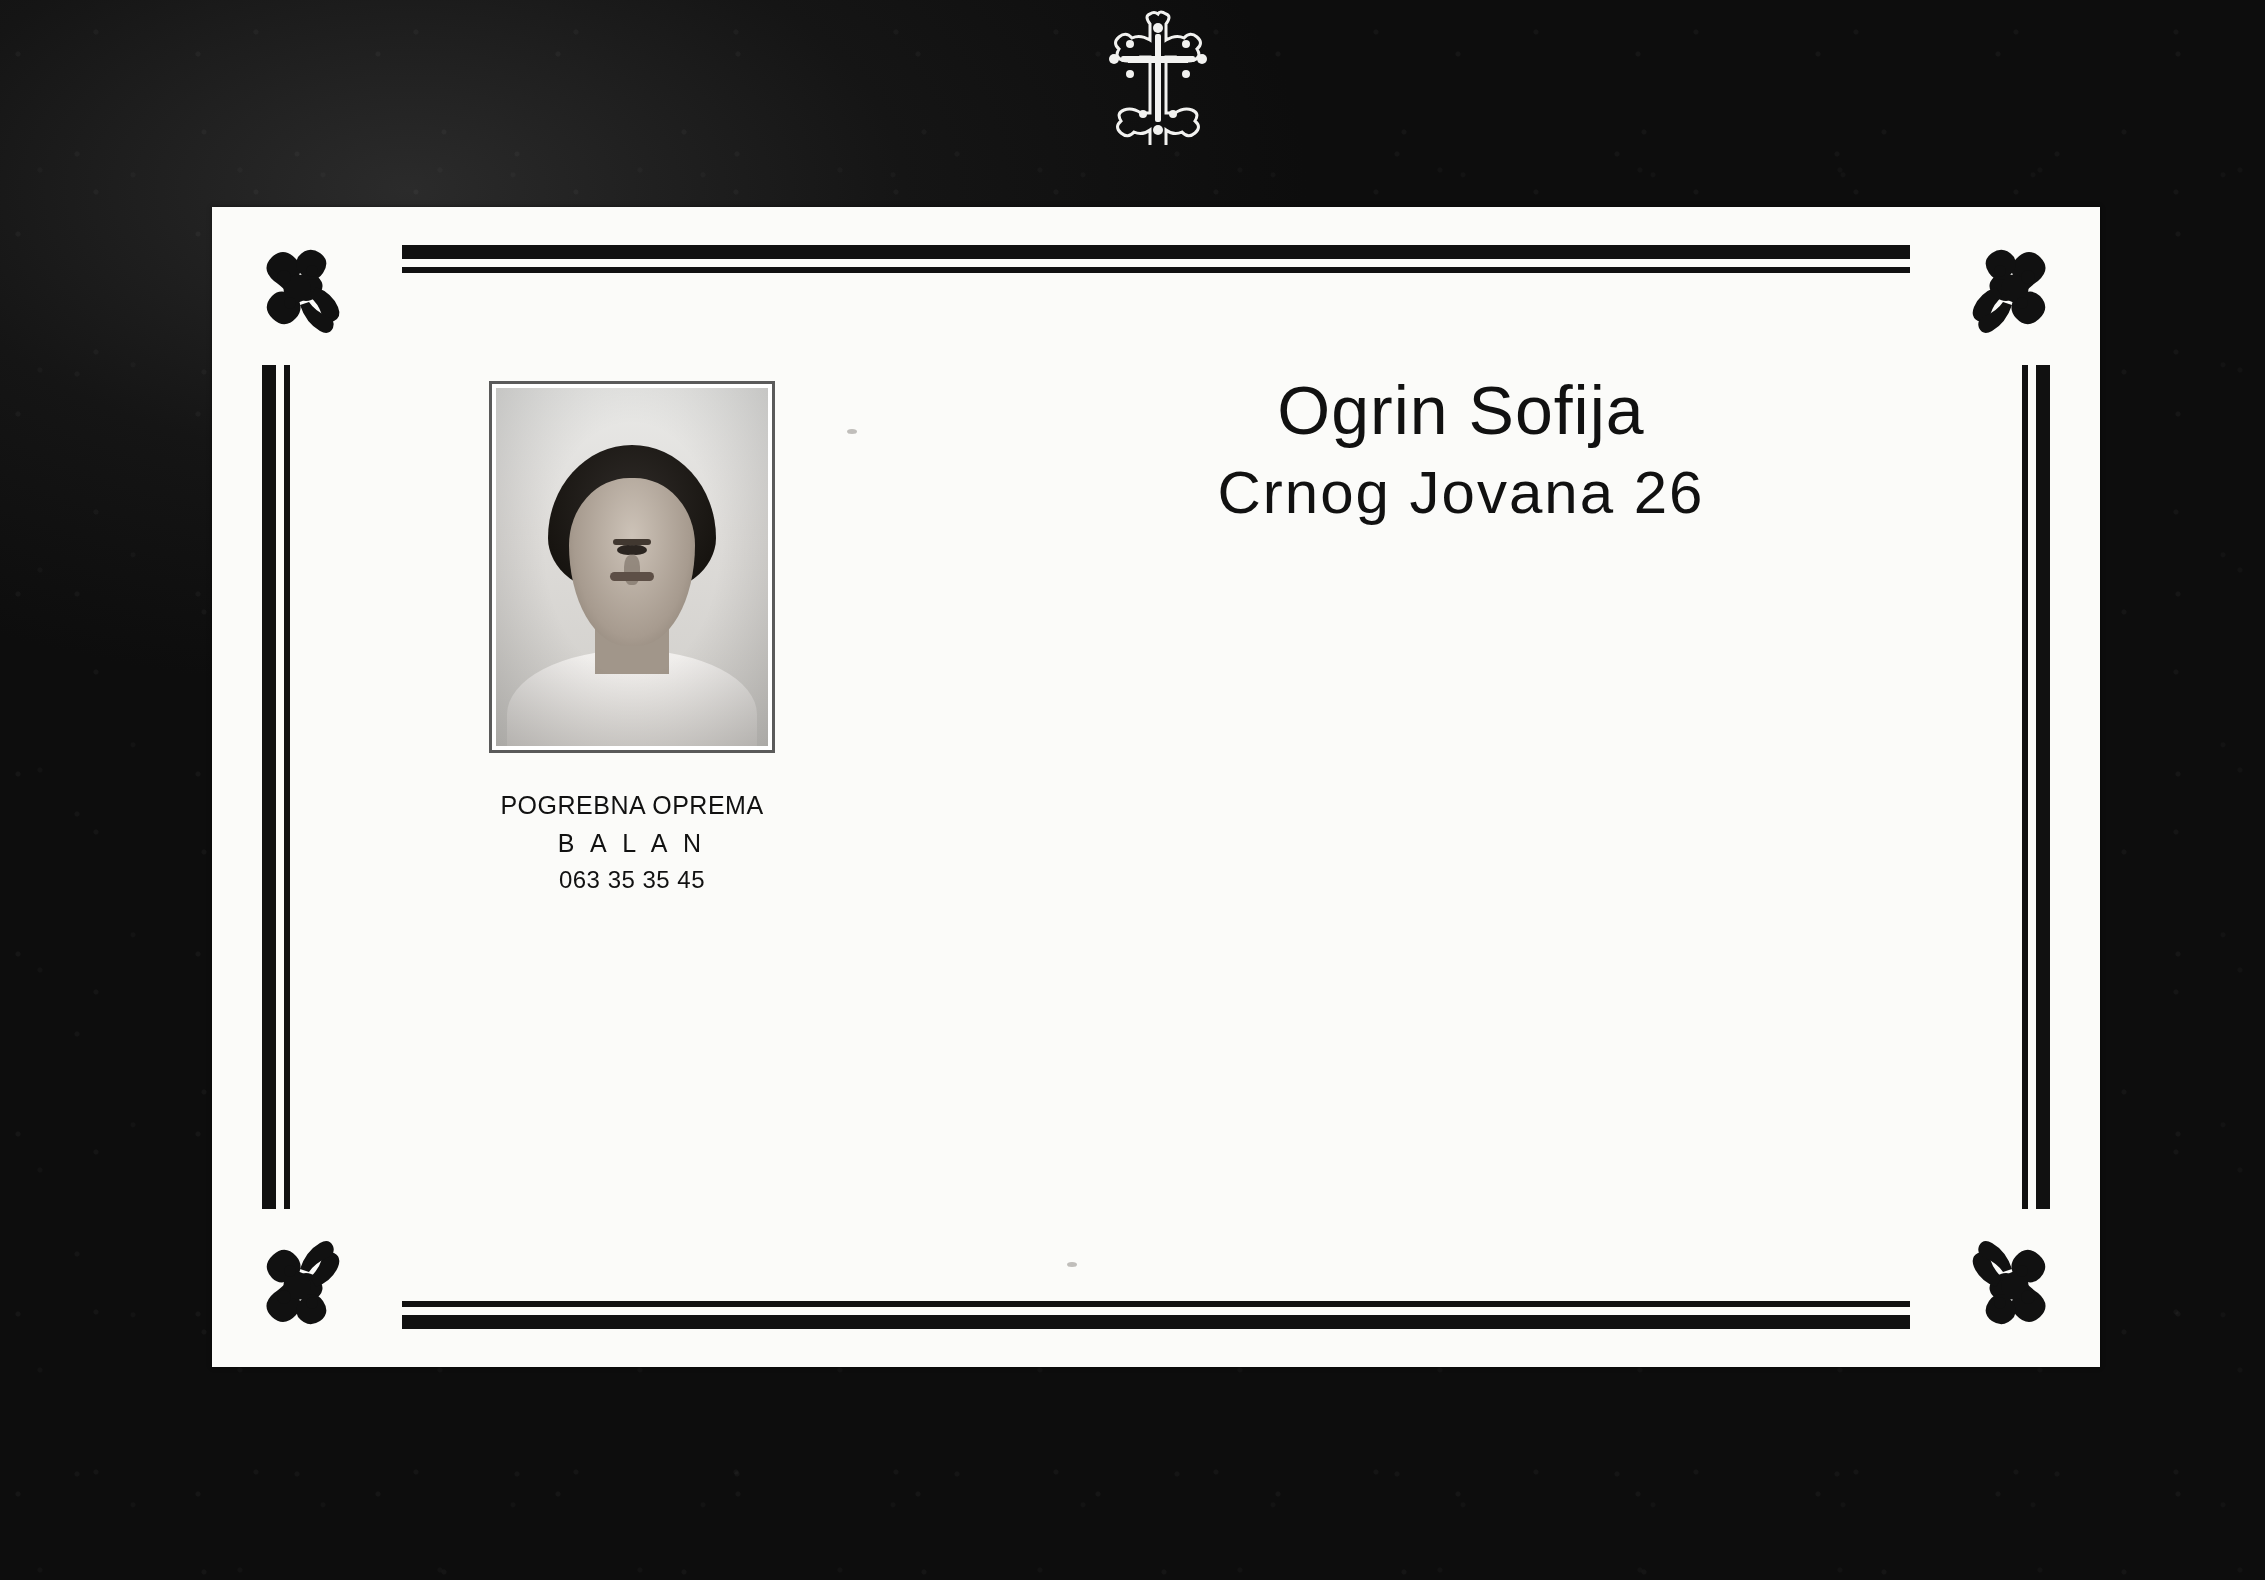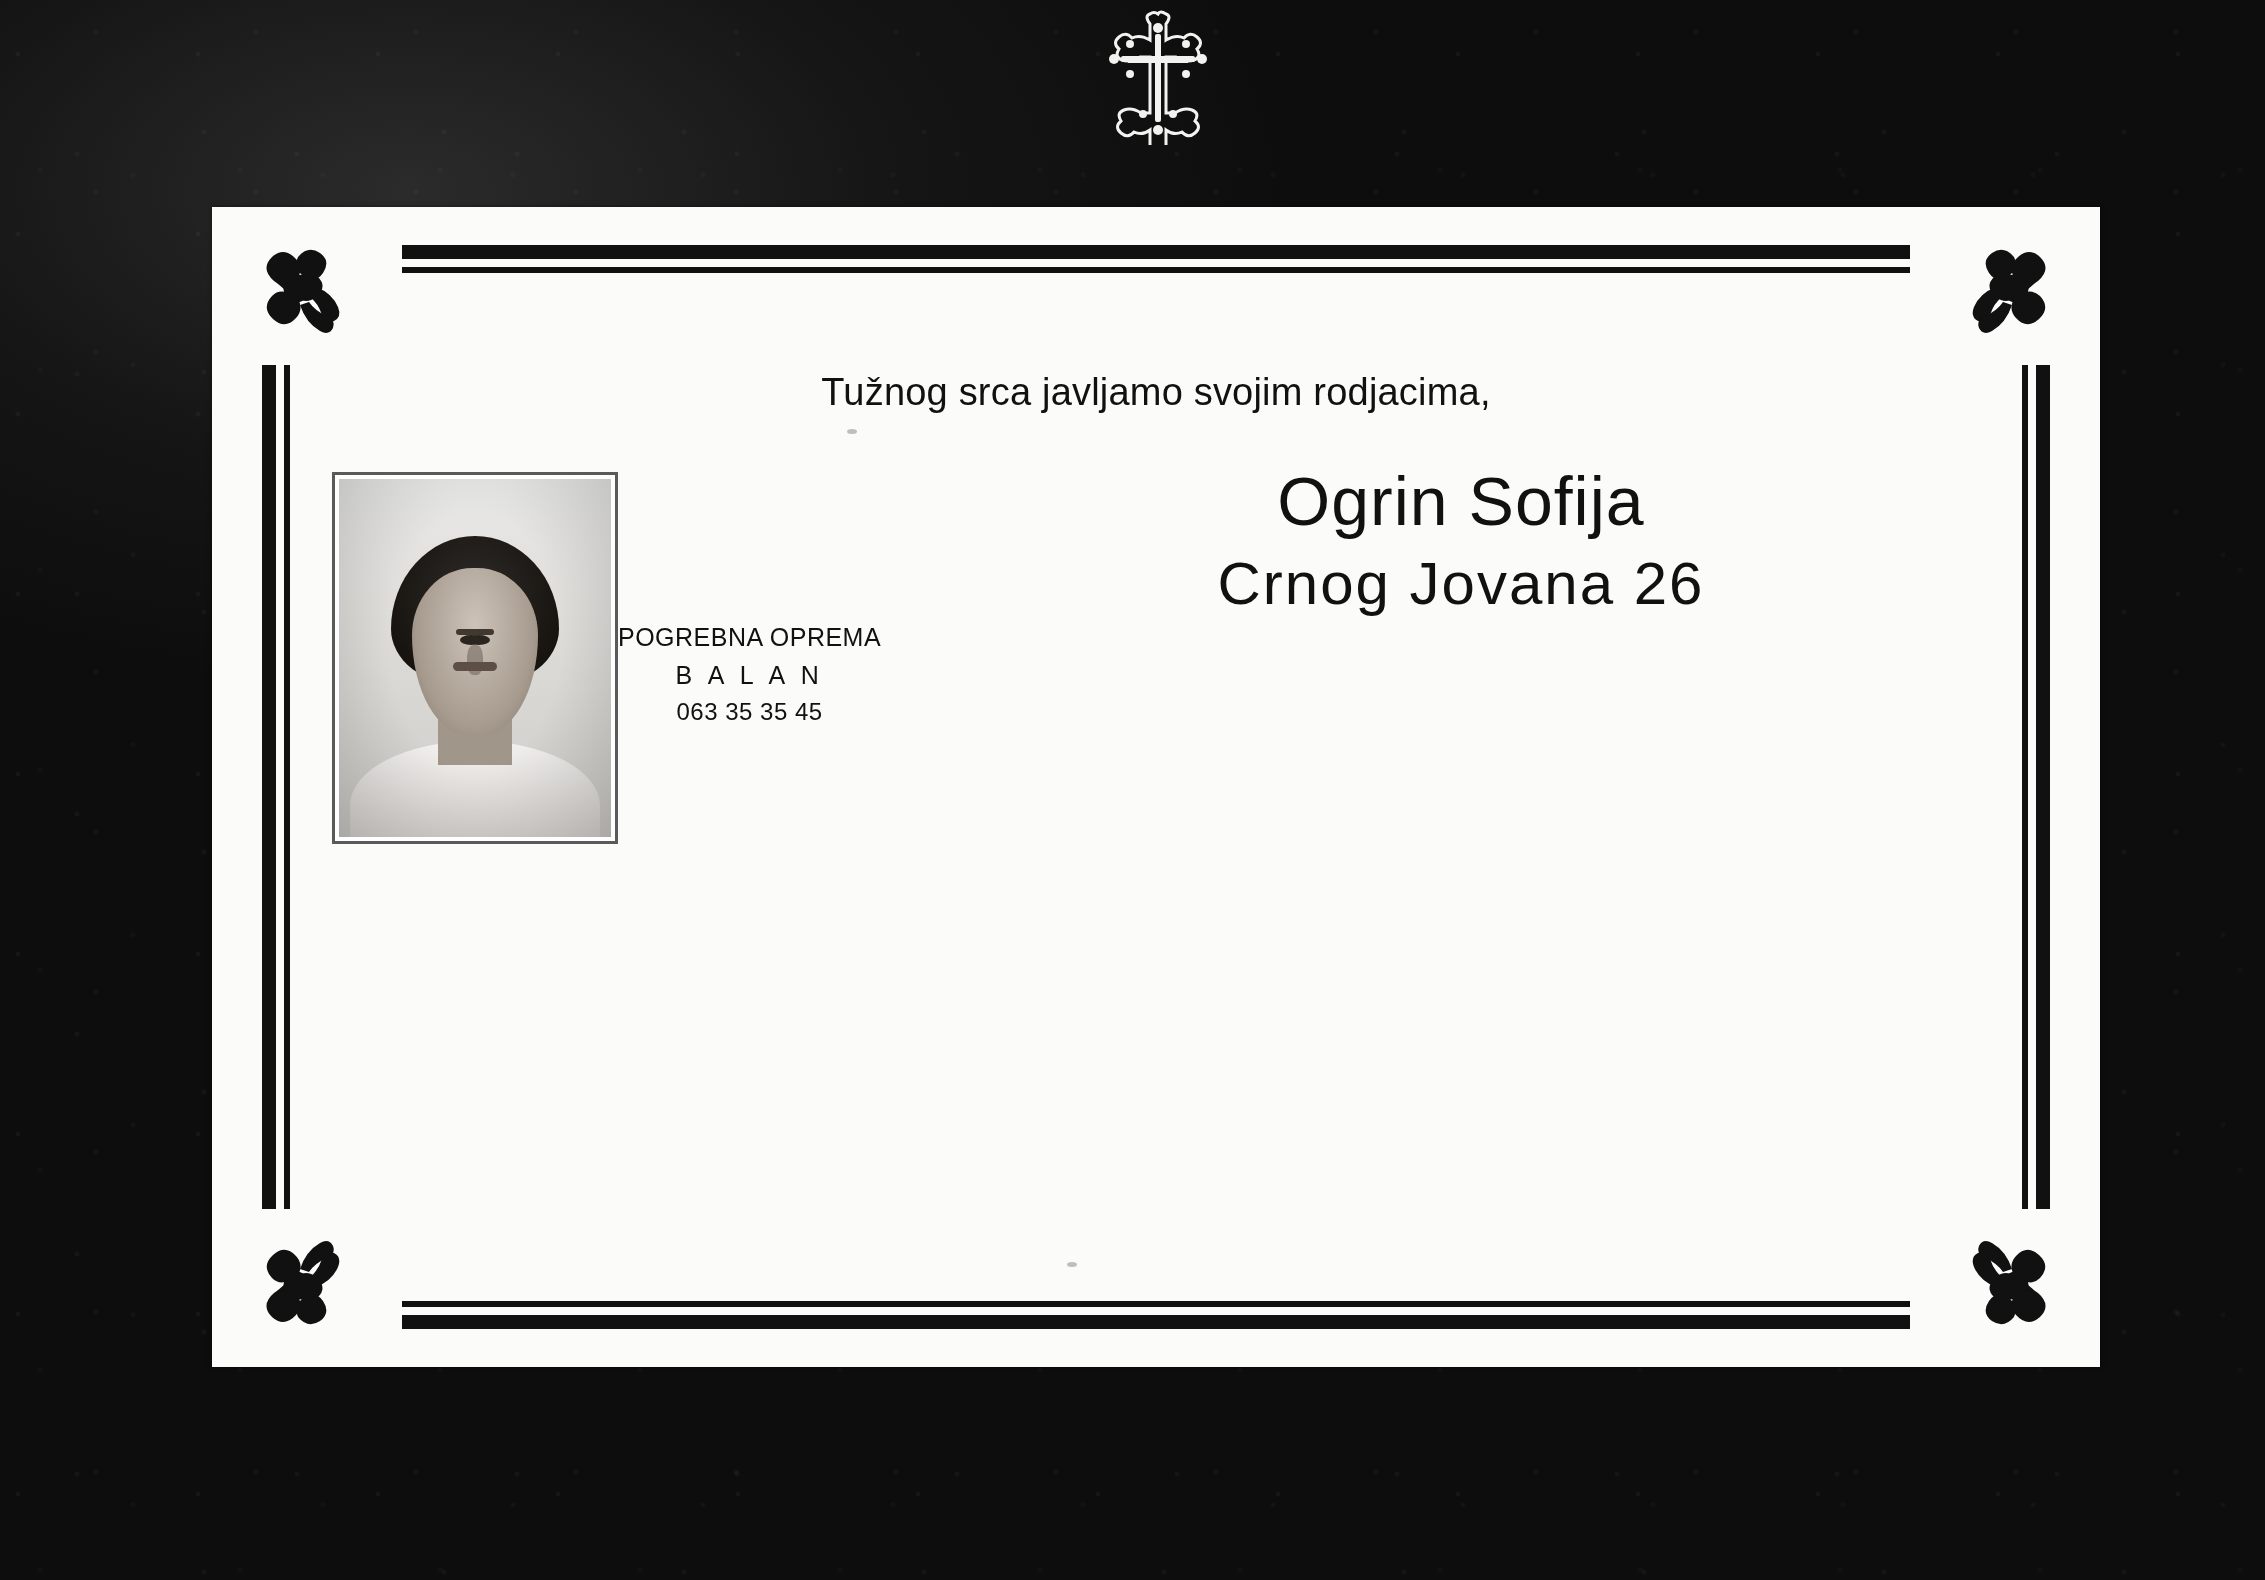--- a/index.html
+++ b/index.html
@@ -113,21 +113,21 @@
 
   .body-row {
     display: flex;
     margin-top: 40px;
   }
 
   .left-col {
     width: 600px;
     flex: 0 0 600px;
     display: flex;
-    flex-direction: row;
+    flex-direction: column;
     align-items: center;
     padding-top: 14px;
   }
 
   .photo-frame {
     width: 286px;
     height: 372px;
     border: 3px solid #5a5a5a;
     padding: 4px;
     background: #fff;
@@ -388,21 +388,20 @@
             <path d="M62 46 q16 6 22 20 q4 10 -4 14 q-8 4 -12 -6 q-4 -12 -12 -18 z"></path>
             <path d="M46 64 q6 18 20 26 q9 5 13 -3 q3 -8 -6 -12 q-12 -5 -18 -14 z"></path>
           </g>
         </svg>
       </div>
     </div>
 
     <div class="content">
 
       <div class="intro">
-        <div>Tužnog srca javljamo svojim rodjacima,</div>
       </div>
 
       <div class="body-row">
 
         <div class="left-col">
           <div class="photo-frame">
             <div class="photo">
               <div class="ph-body"></div>
               <div class="ph-neck"></div>
               <div class="ph-hair"></div>

